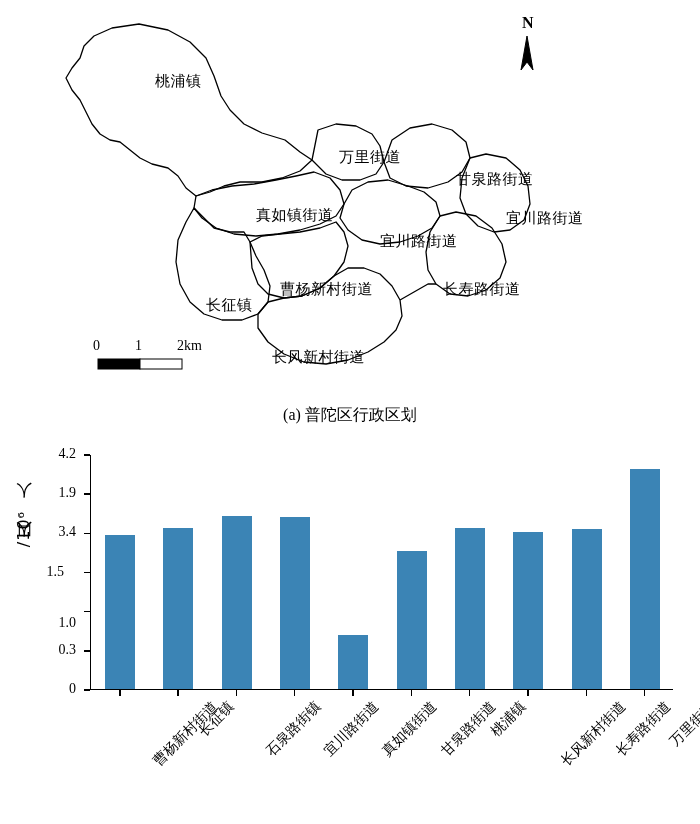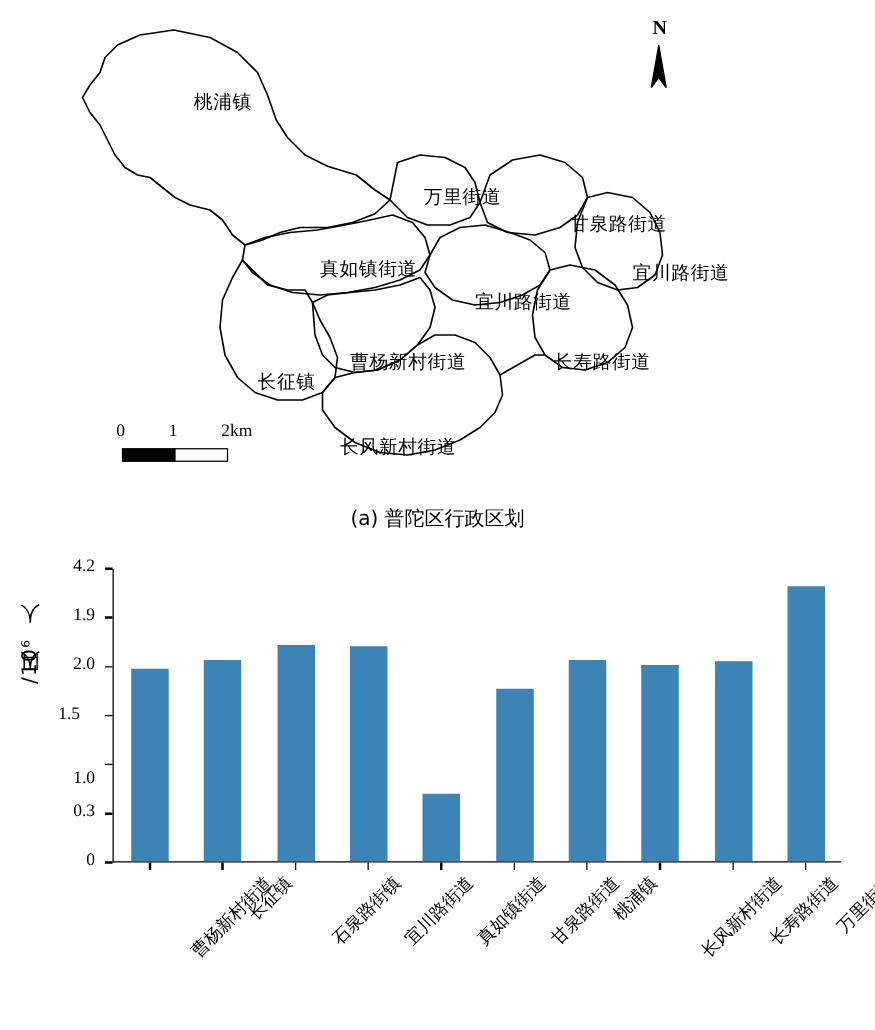--- a/index.html
+++ b/index.html
@@ -199,21 +199,21 @@
   <div class="map-label" style="left:339px; top:148px;">万里街道</div>
   <div class="map-label" style="left:456px; top:170px;">甘泉路街道</div>
   <div class="map-label" style="left:256px; top:206px;">真如镇街道</div>
   <div class="map-label" style="left:506px; top:209px;">宜川路街道</div>
   <div class="map-label" style="left:380px; top:232px;">宜川路街道</div>
   <div class="map-label" style="left:280px; top:280px;">曹杨新村街道</div>
   <div class="map-label" style="left:443px; top:280px;">长寿路街道</div>
   <div class="map-label" style="left:206px; top:296px;">长征镇</div>
   <div class="map-label" style="left:272px; top:348px;">长风新村街道</div>
 
-  <div class="caption" style="left:0; top:405px;">(a) 普陀区行政区划</div>
+  <div class="caption" style="left:0; top:405px;font-family:Liberation Serif, serif;">(a) 普陀区行政区划</div>
 </div>
 
 <div id="chart-panel">
 
   <div id="ylabel">人口/10⁶人</div>
 
   <div id="plot-area">
       <div class="bar" title="曹杨新村街道: 1.96" style="left: 14.15px; height: 153.533px; width: 30px; background: rgb(59, 132, 181);"></div>
       <div class="bar" title="长征镇: 2.06" style="left: 72.45px; height: 161.367px; width: 30px; background: rgb(59, 132, 181);"></div>
       <div class="bar" title="石泉路街镇: 2.21" style="left: 130.75px; height: 173.117px; width: 30px; background: rgb(59, 132, 181);"></div>
@@ -228,21 +228,21 @@
 
 <div class="ytick-mark" style="left: 84px; top: 259.3px;"></div>
     <div class="ytick-label" style="left: 42px; top: 251px;">0</div>
     <div class="ytick-mark" style="left: 84px; top: 220.133px;"></div>
     <div class="ytick-label" style="left: 42px; top: 211.833px;">0.3</div>
     <div class="ytick-mark" style="left: 84px; top: 180.967px;"></div>
     <div class="ytick-label" style="left: 42px; top: 172.667px; margin-top: 12px;">1.0</div>
     <div class="ytick-mark" style="left: 84px; top: 141.8px;"></div>
     <div class="ytick-label" style="left: 30px; top: 133.5px;">1.5</div>
     <div class="ytick-mark" style="left: 84px; top: 102.633px;"></div>
-    <div class="ytick-label" style="left: 42px; top: 94.3333px;">2.0</div>
+    <div class="ytick-label" style="left: 42px; top: 94.3333px;">3.4</div>
     <div class="ytick-mark" style="left: 84px; top: 63.4667px;"></div>
     <div class="ytick-label" style="left: 42px; top: 55.1667px;">1.9</div>
     <div class="ytick-mark" style="left: 84px; top: 24.3px;"></div>
     <div class="ytick-label" style="left: 42px; top: 16px;">4.2</div>
     <div class="xtick-mark" style="left: 119.15px; top: 260px;"></div>
     <div class="xtick-label" style="left: 125.15px; top: 268px;">曹杨新村街道</div>
     <div class="xtick-mark" style="left: 177.45px; top: 260px;"></div>
     <div class="xtick-label" style="left: 183.45px; top: 268px;">长征镇</div>
     <div class="xtick-mark" style="left: 235.75px; top: 260px;"></div>
     <div class="xtick-label" style="left: 241.75px; top: 268px;">石泉路街镇</div>

